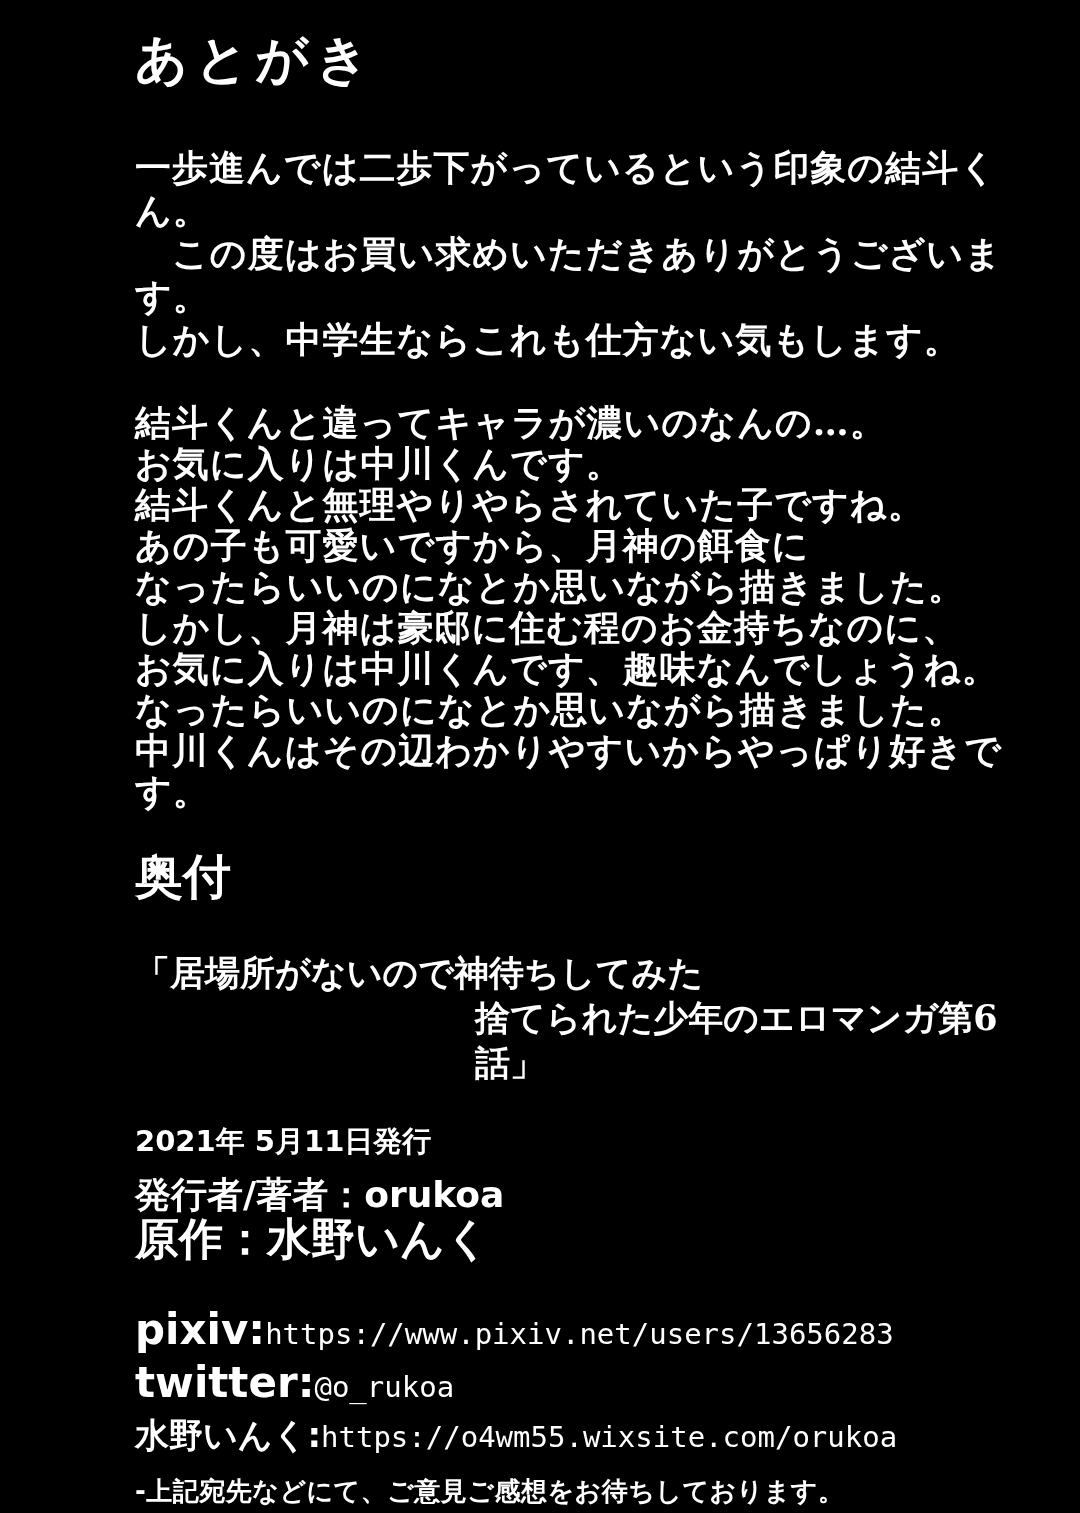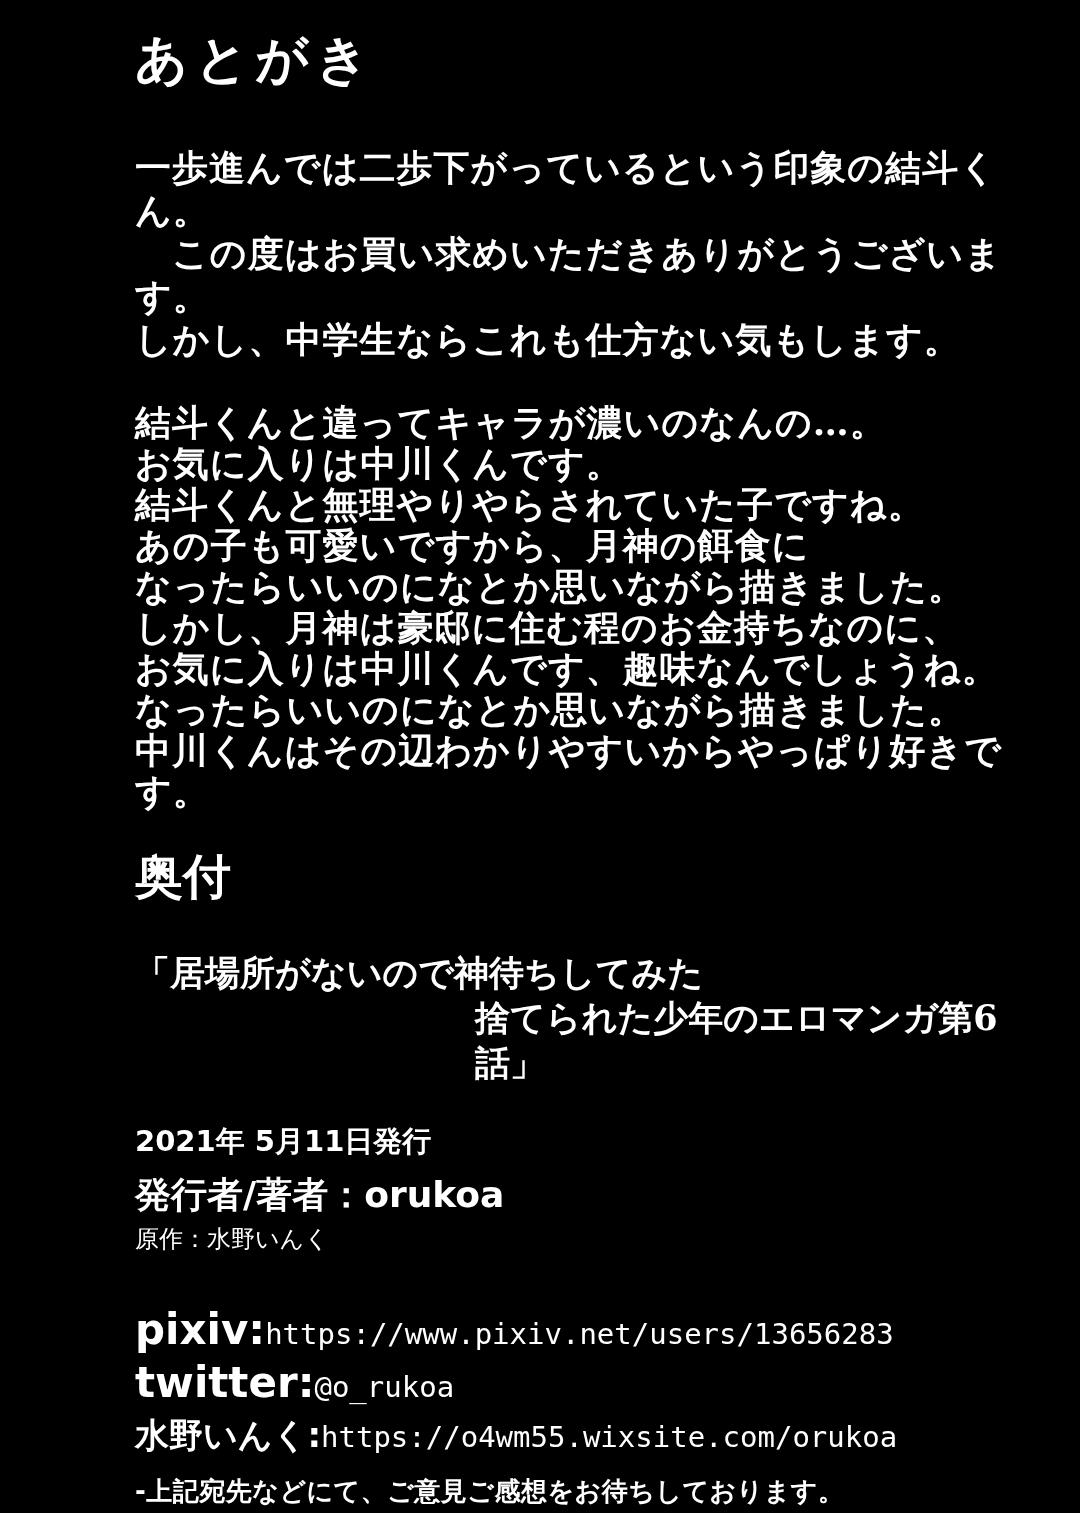--- a/index.html
+++ b/index.html
@@ -62,22 +62,22 @@
     font-weight: 600;
     line-height: 36px;
   }
   .publisher {
     margin-top: 14px;
     font-size: 36px;
     font-weight: bold;
     line-height: 44px;
   }
   .original {
-    font-size: 24px;
-    font-weight: normal;
+    font-size: 44px;
+    font-weight: bold;
     line-height: 44px;
   }
   .links { margin-top: 18px; }
   .link-row {
     display: flex;
     align-items: baseline;
   }
   .row-pixiv { line-height: 50px; margin-top: 44px; }
   .row-twitter { line-height: 48px; text-align: right; }
   .row-homepage { line-height: 48px; }

